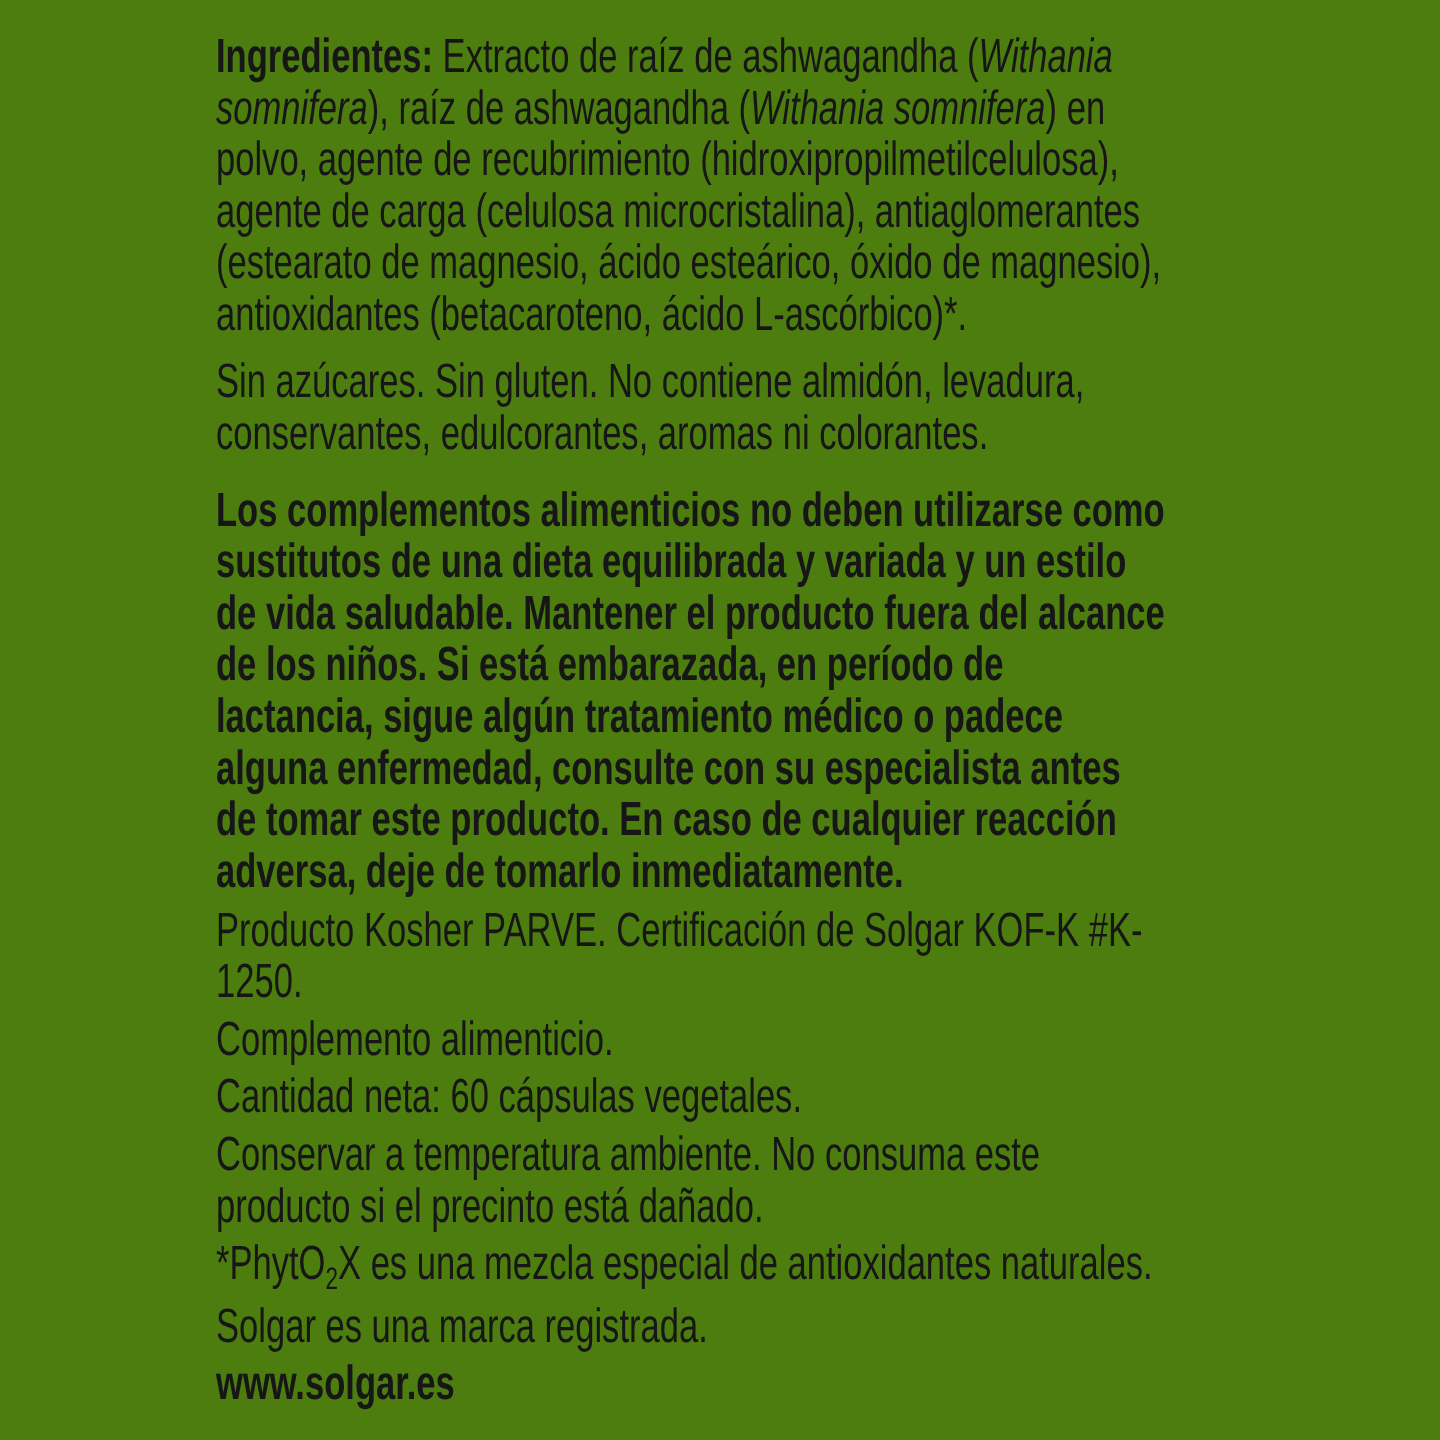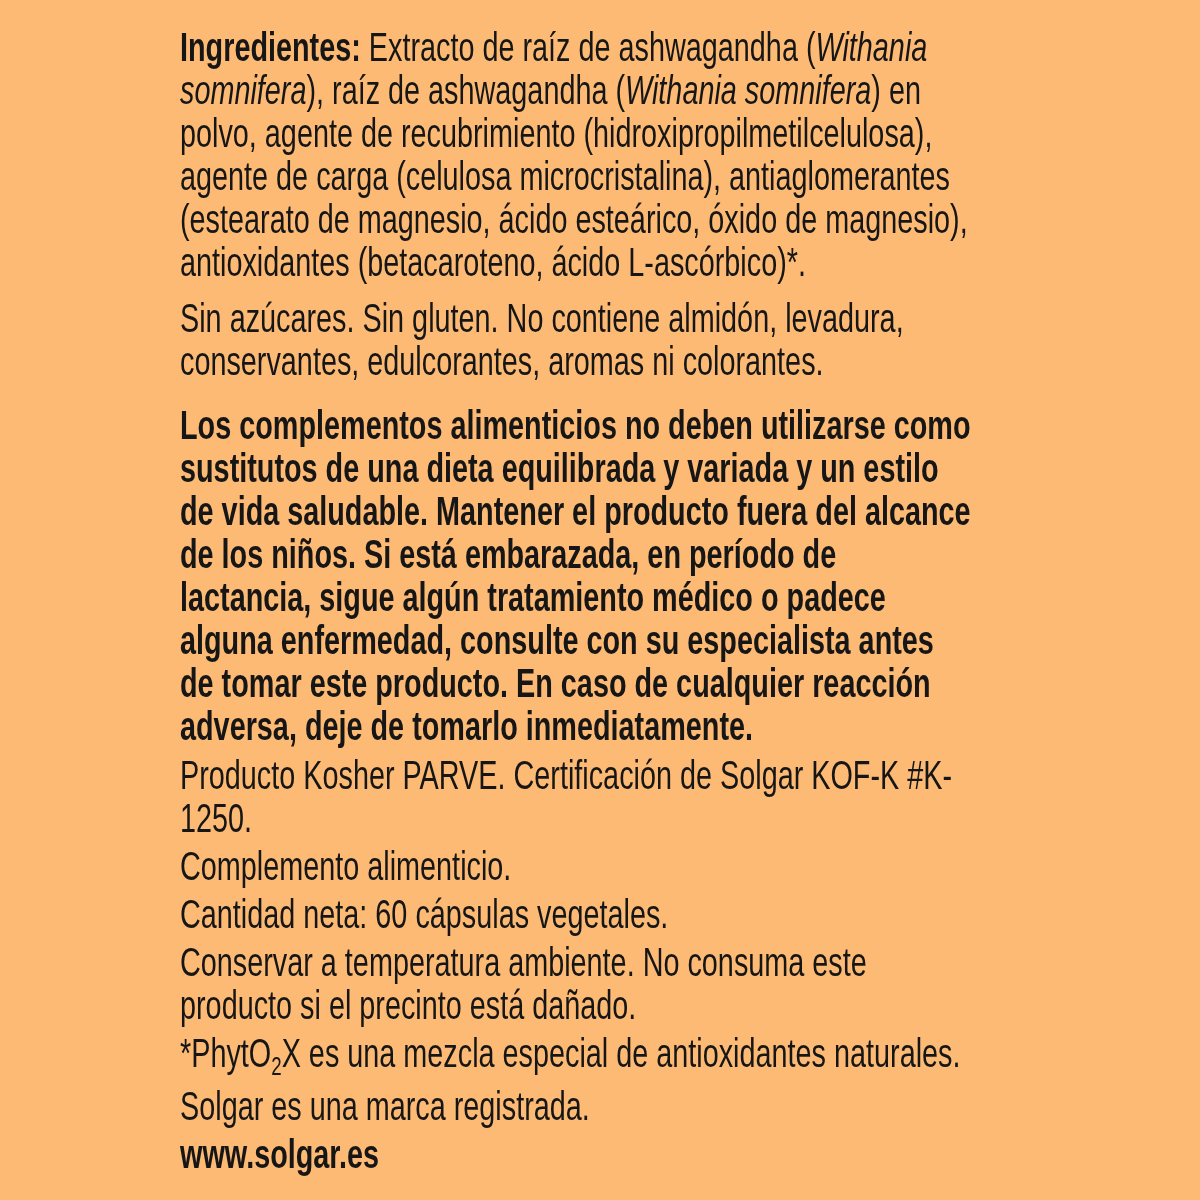--- a/index.html
+++ b/index.html
@@ -5,21 +5,21 @@
   * { box-sizing: border-box; }
   html, body {
     margin: 0;
     padding: 0;
     background: #ffffff;
   }
   .label-page {
     position: relative;
     width: 1200px;
     height: 1200px;
-    background: #fdba74;
+    background: #4d7c0f;
     overflow: hidden;
   }
   
   .text-column {
     position: absolute;
     left: 180px;
     top: 26px;
     width: 1104px;              
     transform: scaleX(0.72);
     transform-origin: left top;

